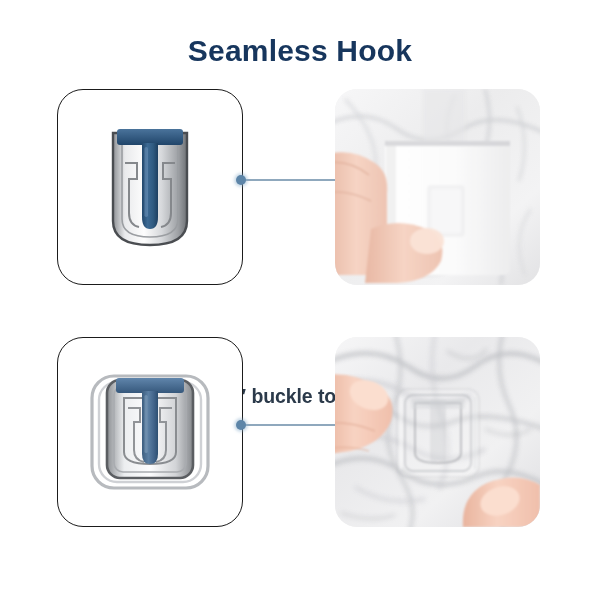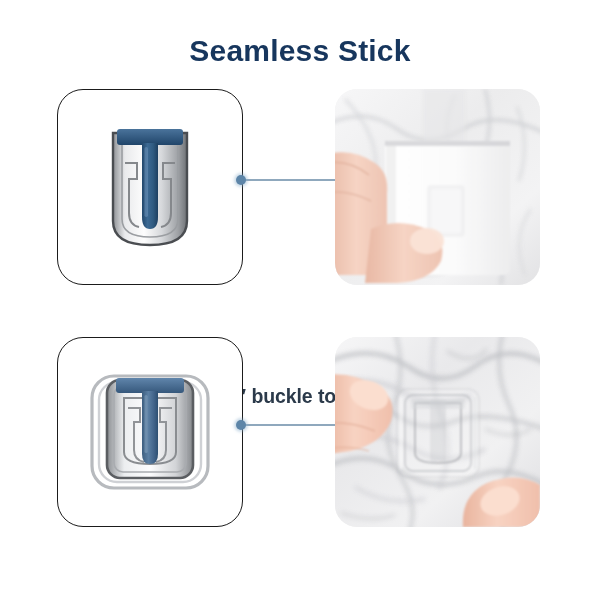--- a/index.html
+++ b/index.html
@@ -121,21 +121,21 @@
     font-family: "Liberation Sans", sans-serif;
     letter-spacing: -0.1px;
   }
   .caption.cap1 { top: 296px; }
 </style>
 </head>
 <body>
 
 <div class="page">
 
-  <div class="title">Seamless Stick</div>
+  <div class="title">Seamless Hook</div>
 
   <div class="step-row row1">
 
     <div class="diagram-card">
       <div class="diagram-inner">
         <svg width="110" height="140" viewBox="0 0 110 140">
           <defs>
             <linearGradient id="metalG" x1="0" y1="0" x2="1" y2="0">
               <stop offset="0" stop-color="#8e9195"></stop>
               <stop offset="0.16" stop-color="#e9eaec"></stop>

